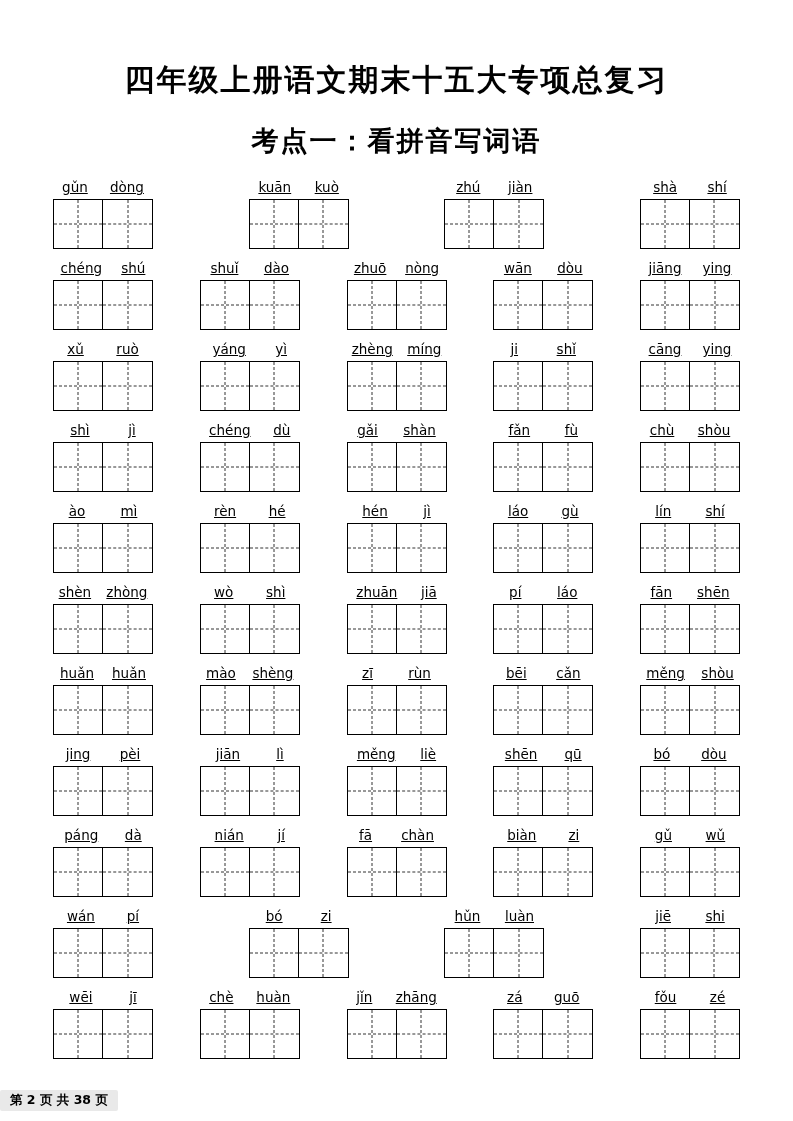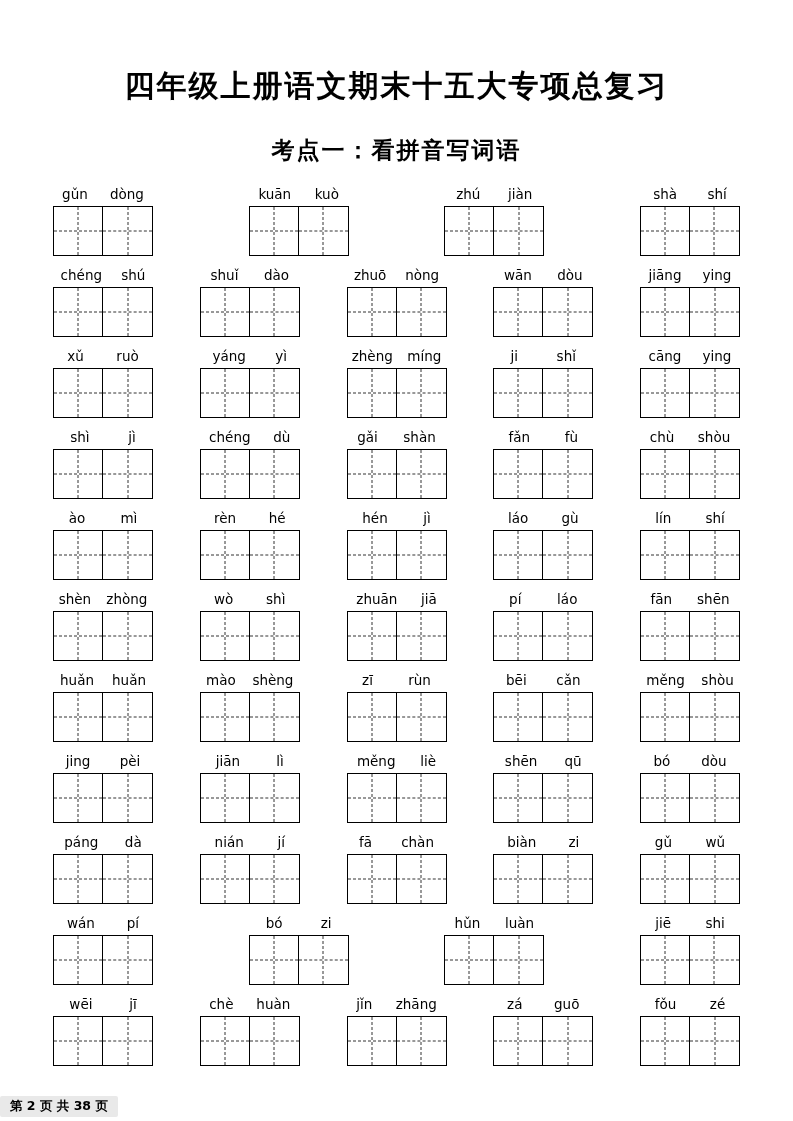--- a/index.html
+++ b/index.html
@@ -21,41 +21,42 @@
     position: relative;
     box-sizing: border-box;
     padding: 0;
   }
   .title {
     text-align: center;
     font-family: "Liberation Serif", serif;
     font-weight: bold;
     font-size: 30px;
     letter-spacing: 2px;
-    margin: 12px;
+    margin: 6px;
     padding-top: 54px;
     color: #000;
   }
   .subtitle {
     text-align: center;
     font-family: "Liberation Serif", serif;
     font-weight: bold;
-    font-size: 23px;
+    font-size: 27px;
     letter-spacing: 2px;
     margin: 0;
     padding-top: 16px;
     color: #000;
   }
   .grid-wrap {
     padding: 18px 40px 0 40px;
   }
   .row {
     display: flex;
     justify-content: space-between;
     margin-bottom: 9px;
+    text-decoration: underline;
   }
   .cell {
     width: 126px;
     display: flex;
     flex-direction: column;
     align-items: center;
   }
   .pinyin {
     display: flex;
     width: 104px;

